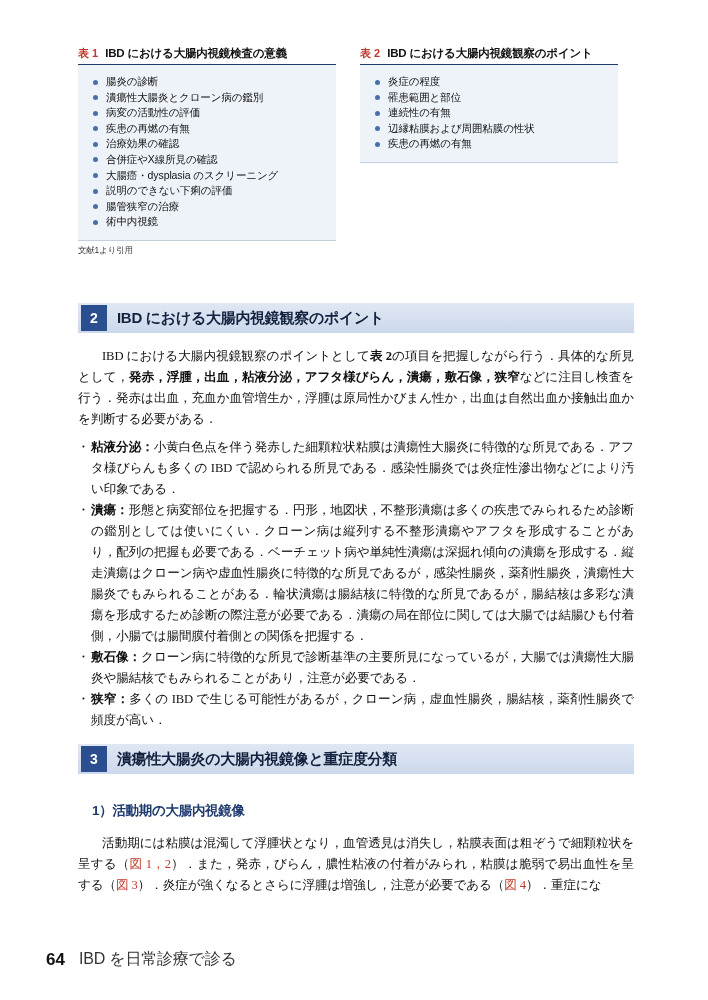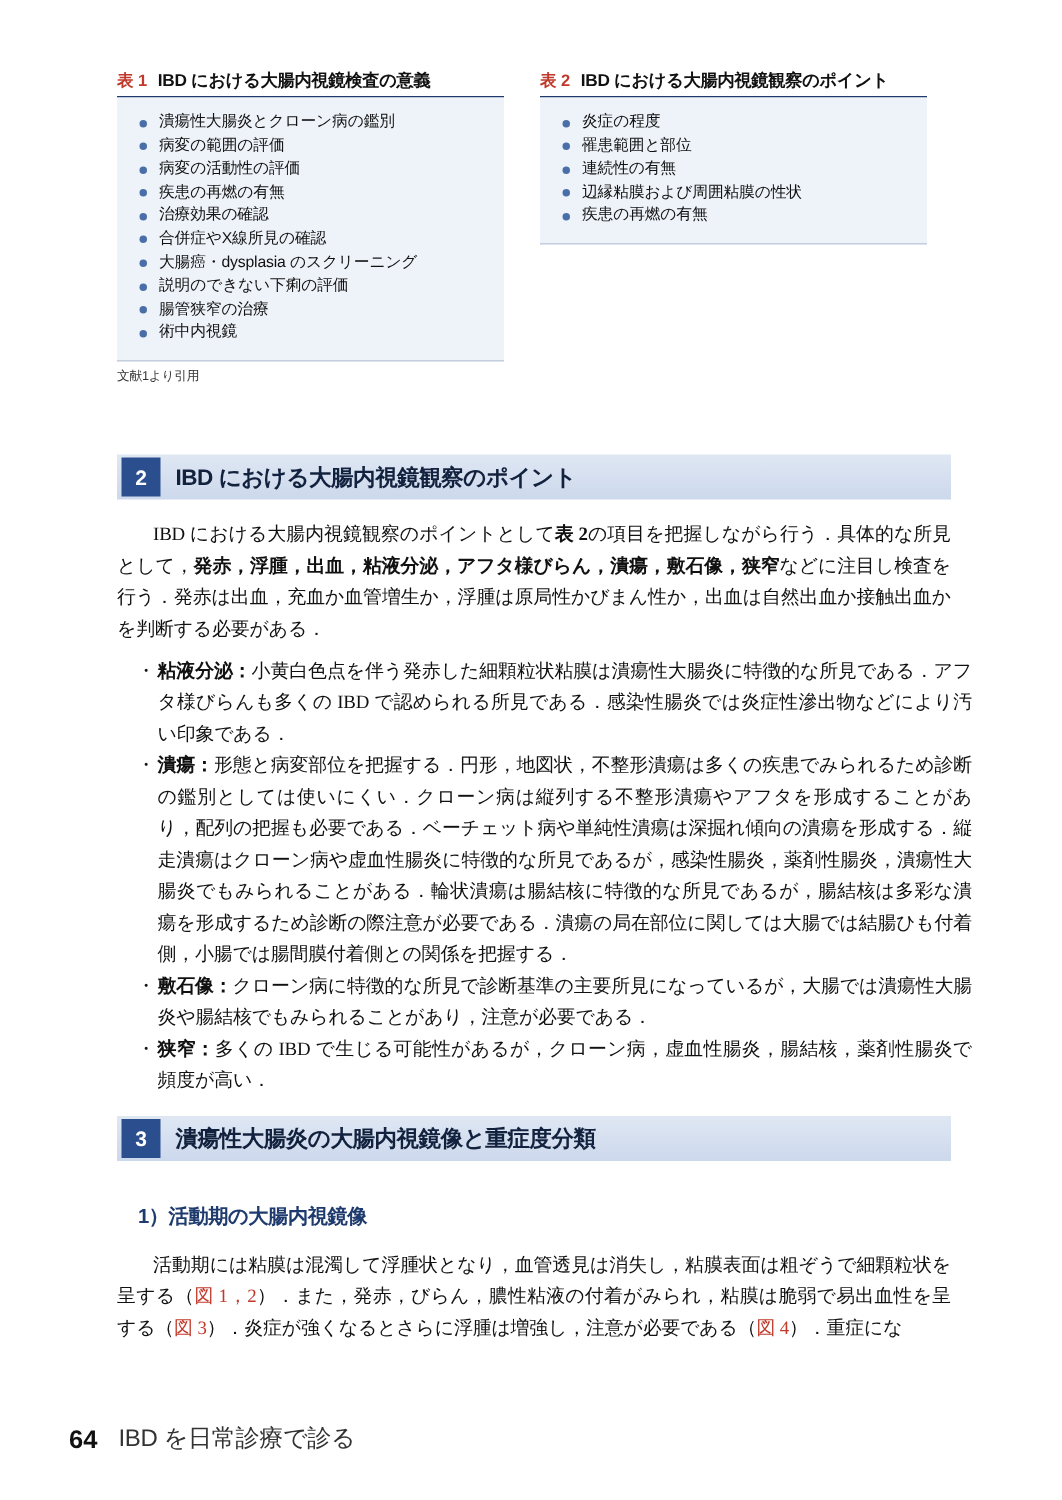--- a/index.html
+++ b/index.html
@@ -140,21 +140,21 @@
     color: #111;
     text-align: justify;
     letter-spacing: -0.1px;
   }
   .para .ind { display: inline-block; width: 24px; }
   .bold { font-weight: bold; }
   .red { color: #c0392b; }
 
   .bullet-list {
     position: absolute;
-    left: 92px;
+    left: 78px;
     width: 556px;
   }
   .bullet-item {
     font-size: 12.6px;
     line-height: 21px;
     color: #111;
     text-align: justify;
     text-indent: 0;
     padding-left: 13px;
     position: relative;
@@ -207,22 +207,22 @@
 
   <div class="tables-row">
 
     <div class="table-box left">
       <div class="tbl-caption">
         <span class="tbl-num">表 1</span>
         <span class="tbl-title">IBD における大腸内視鏡検査の意義</span>
       </div>
       <div class="tbl-body">
         <ul>
+          <li>腸炎の診断</li>
           <li>潰瘍性大腸炎とクローン病の鑑別</li>
-          <li>病変の範囲の評価</li>
           <li>病変の活動性の評価</li>
           <li>疾患の再燃の有無</li>
           <li>治療効果の確認</li>
           <li>合併症やX線所見の確認</li>
           <li>大腸癌・dysplasia のスクリーニング</li>
           <li>説明のできない下痢の評価</li>
           <li>腸管狭窄の治療</li>
           <li>術中内視鏡</li>
         </ul>
       </div>

